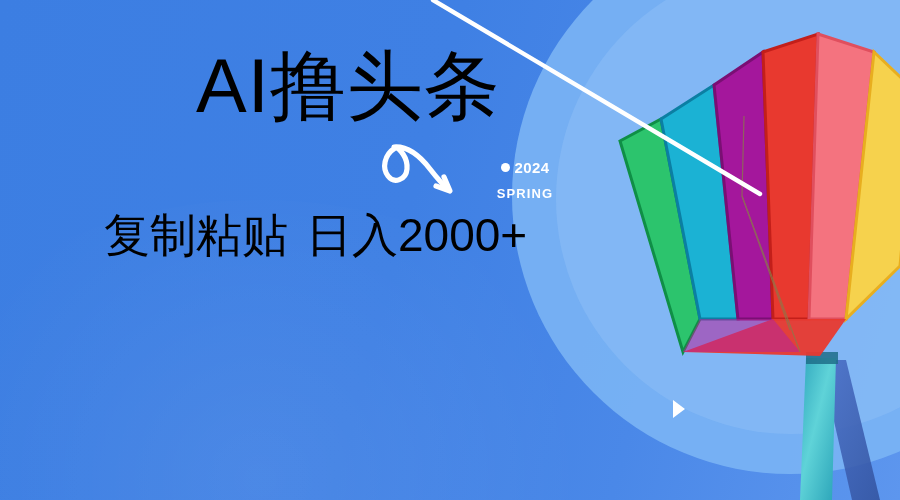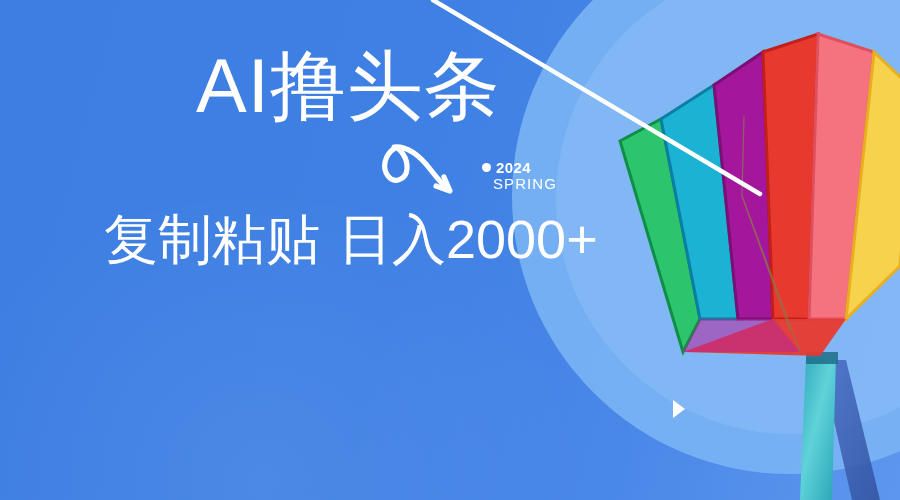--- a/index.html
+++ b/index.html
@@ -65,32 +65,32 @@
   }
 
   
   .headline {
     position: absolute;
     left: 196px;
     top: 48px;
     font-size: 76px;
     line-height: 1;
     font-weight: 400;
-    color: #ffffff;
+    color: #000000;
     letter-spacing: 1px;
     white-space: nowrap;
   }
   .subline {
     position: absolute;
     left: 104px;
     top: 212px;
-    font-size: 54px;
+    font-size: 46px;
     line-height: 1;
     font-weight: 400;
-    color: #ffffff;
+    color: #000000;
     white-space: nowrap;
     letter-spacing: 0px;
   }
   .subline .gap { display: inline-block; width: 18px; }
   .tagline {
     position: absolute;
     left: 118px;
     top: 312px;
     font-size: 58px;
     line-height: 1;
@@ -104,39 +104,40 @@
     position: absolute;
     left: 482px;
     top: 160px;
     color: #ffffff;
     text-align: center;
     width: 86px;
   }
   .badge-top {
     display: flex;
     align-items: center;
-    justify-content: flex-start;
+    justify-content: center;
     gap: 5px;
     font-size: 15px;
     font-weight: 700;
     line-height: 1;
     letter-spacing: 0.4px;
   }
   .badge-dot {
     width: 9px;
     height: 9px;
     border-radius: 50%;
     background: #ffffff;
     flex: none;
   }
   .badge-sub {
-    margin-top: 1px;
-    font-size: 15px;
+    margin-top: 12px;
+    font-size: 13px;
     letter-spacing: 1.1px;
     line-height: 1;
+    font-weight: bold;
   }
 
   
   .curl-arrow {
     position: absolute;
     left: 374px;
     top: 142px;
     width: 92px;
     height: 64px;
   }

